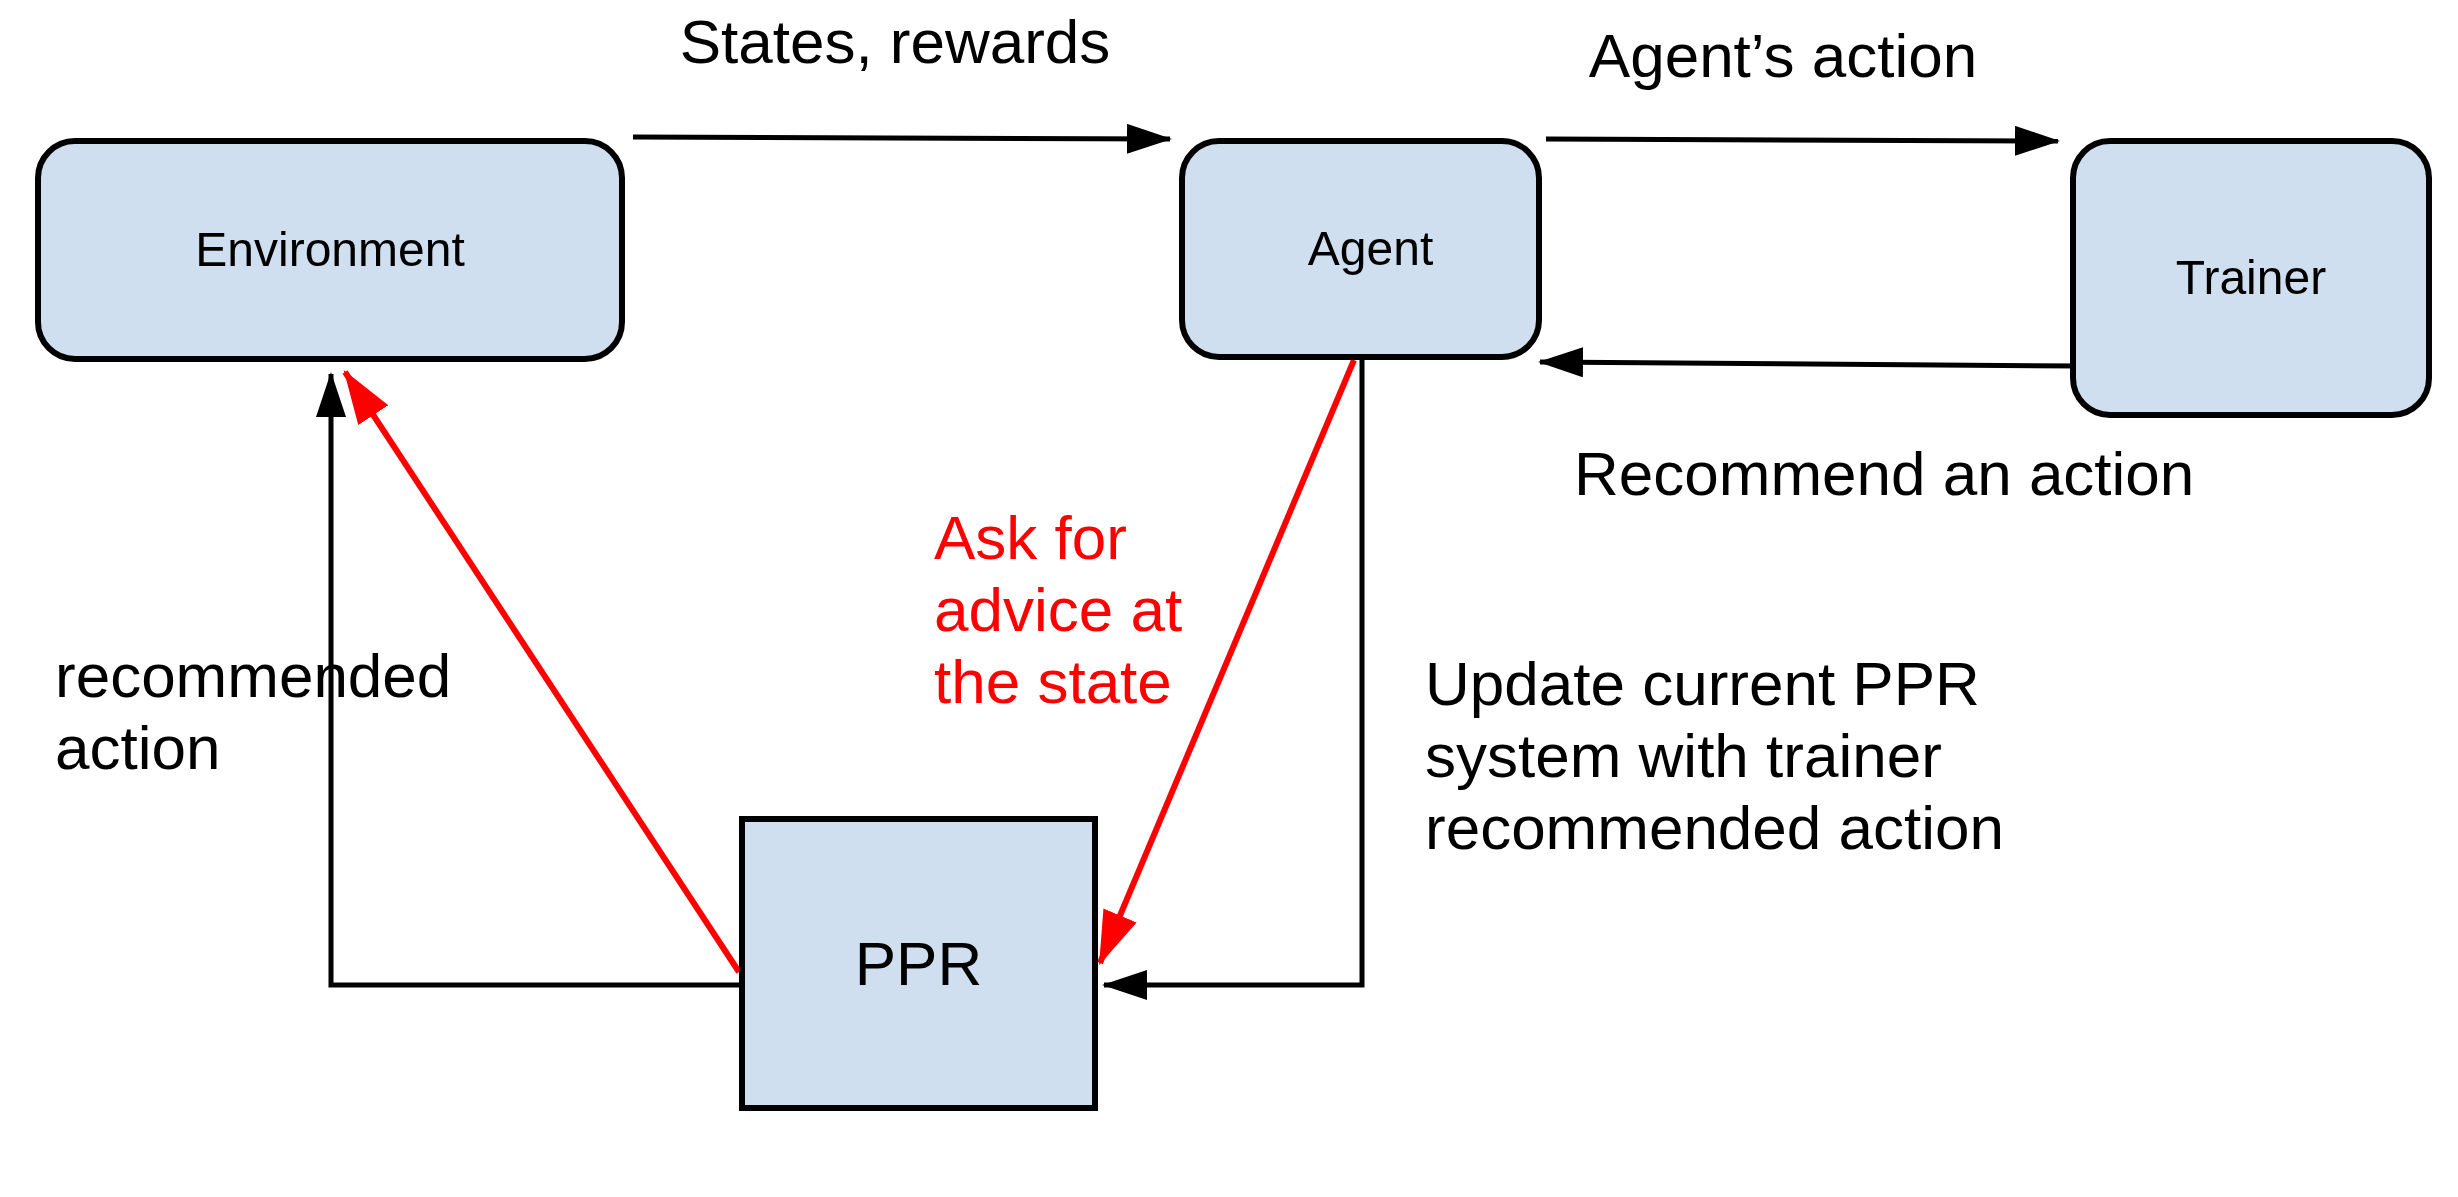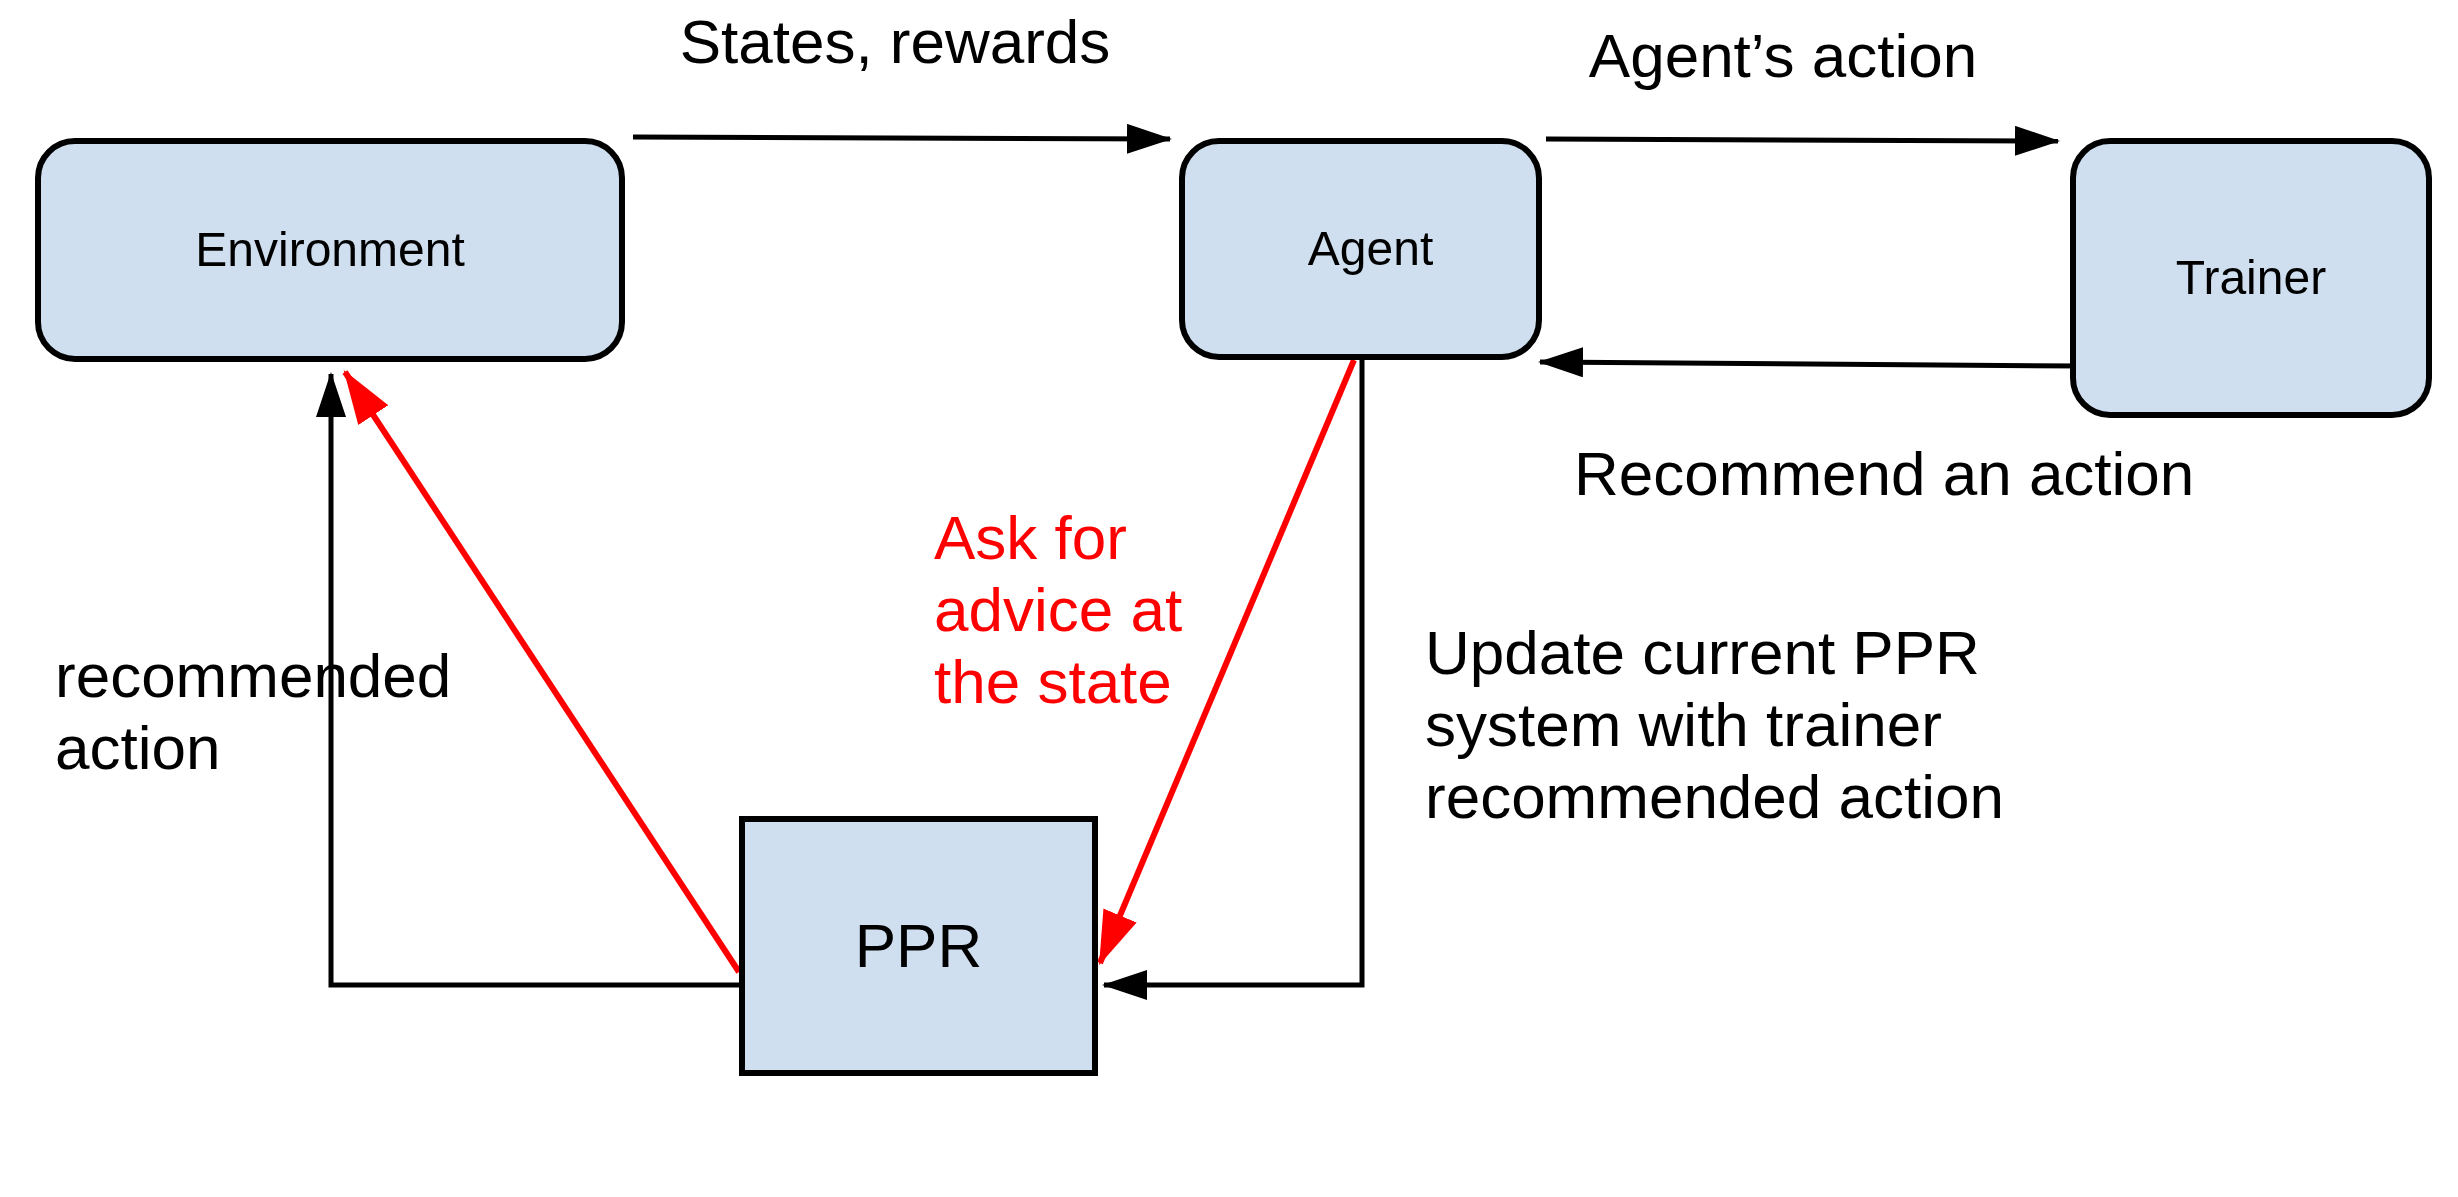--- a/index.html
+++ b/index.html
@@ -68,40 +68,40 @@
   </div>
 
   <div class="node rounded" style="left:1179px;top:138px;width:363px;height:222px;padding-left:20px;">
     <span>Agent</span>
   </div>
 
   <div class="node rounded" style="left:2070px;top:138px;width:362px;height:280px;">
     <span>Trainer</span>
   </div>
 
-  <div class="node" style="left:739px;top:816px;width:359px;height:260px;font-size:62px;justify-content:center;">
+  <div class="node" style="left:739px;top:816px;width:359px;height:295px;font-size:62px;justify-content:center;">
     <span>PPR</span>
   </div>
 
   <div class="lbl center" style="left:645px;top:6px;width:500px;">States, rewards</div>
 
   <div class="lbl center" style="left:1533px;top:20px;width:500px;">Agent’s action</div>
 
   <div class="lbl center" style="left:1574px;top:438px;width:500px;">Recommend an action</div>
 
   <div class="lbl redtxt" style="left:934px;top:502px;">
     <div>Ask for</div>
     <div>advice at</div>
     <div>the state</div>
   </div>
 
   <div class="lbl" style="left:55px;top:640px;">
     <div>recommended</div>
     <div>action</div>
   </div>
 
-  <div class="lbl" style="left:1425px;top:617px;">
+  <div class="lbl" style="left:1425px;top:648px;">
     <div>Update current PPR</div>
     <div>system with trainer</div>
     <div>recommended action</div>
   </div>
 
 </div>
 
 </body></html>

